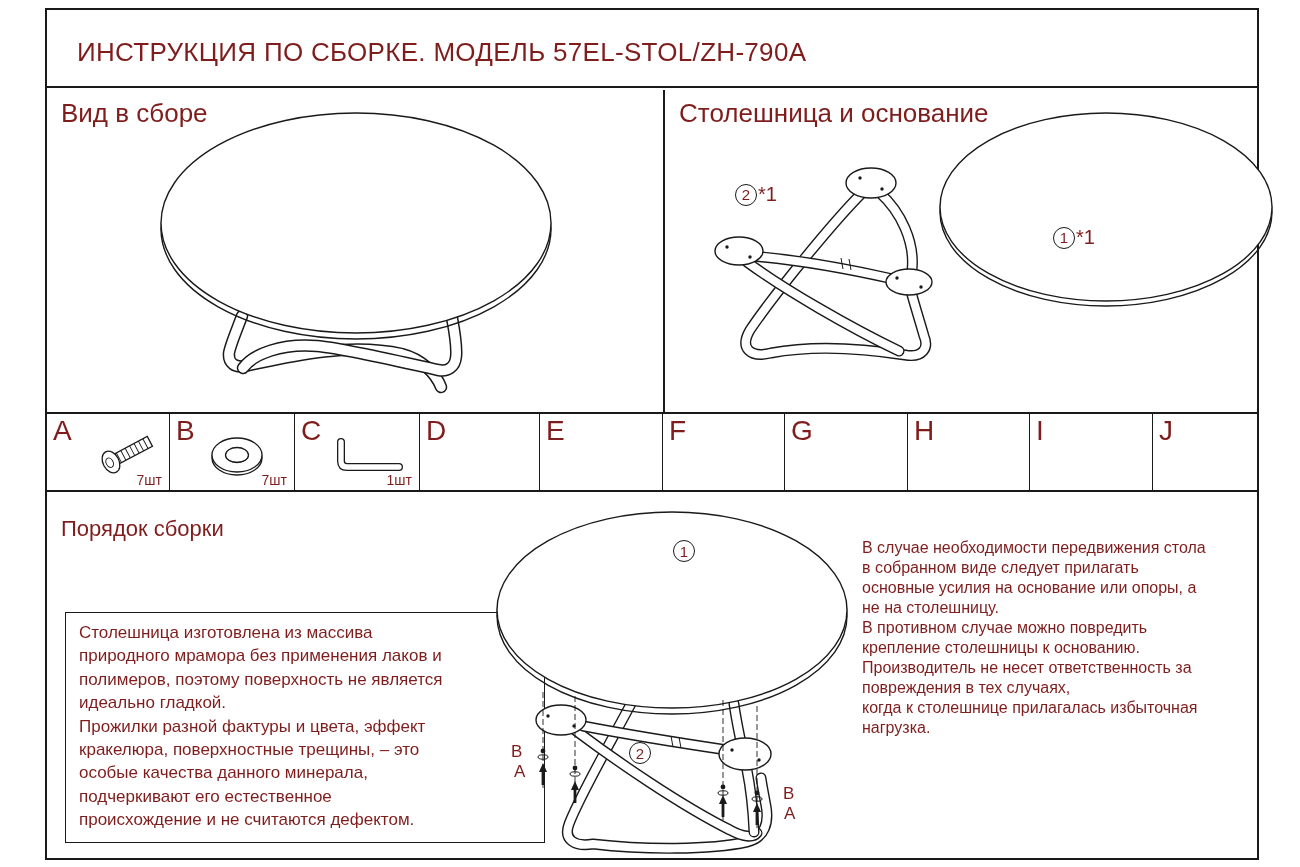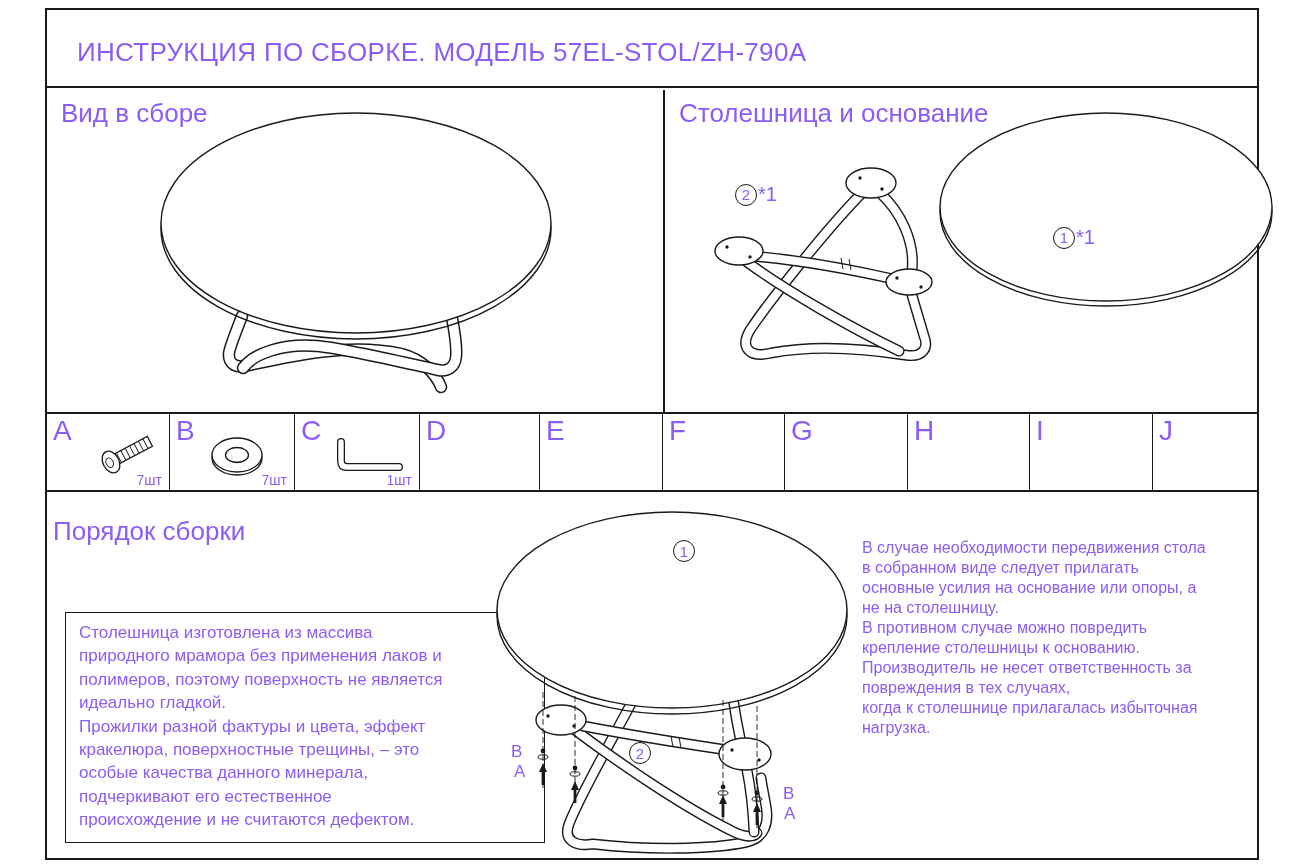--- a/index.html
+++ b/index.html
@@ -1,34 +1,34 @@
 <!DOCTYPE html>
 <html><head>
 <meta charset="utf-8">
 <style>
   html,body{margin:0;padding:0;background:#ffffff;}
   .page{position:relative;width:1300px;height:867px;background:#ffffff;
-        font-family:"Liberation Sans",sans-serif;color:#8b5cf6;overflow:hidden;}
+        font-family:"Liberation Sans",sans-serif;color:#7f1d1d;overflow:hidden;}
   .frame{position:absolute;left:45px;top:8px;width:1210px;height:848px;border:2px solid #1a1a1a;}
   .title-row{position:absolute;left:0;top:0;width:100%;height:78px;border-bottom:2px solid #1a1a1a;
              display:flex;align-items:center;box-sizing:border-box;}
   .doc-title{padding-left:30px;padding-top:8px;font-size:26px;letter-spacing:.3px;white-space:nowrap;}
   .panel{position:absolute;top:80px;height:322px;}
   .panel-left{left:0;width:616px;}
   .panel-right{left:616px;width:592px;border-left:2px solid #1a1a1a;padding-left:28px;}
   .panel-h{position:absolute;left:14px;top:8px;font-size:26px;white-space:nowrap;z-index:3;}
   .parts-row{position:absolute;left:0;top:402px;width:1210px;height:80px;box-sizing:border-box;
              border-top:2px solid #1a1a1a;border-bottom:2px solid #1a1a1a;display:flex;}
   .cell{position:relative;box-sizing:border-box;border-right:1.5px solid #1a1a1a;}
   .cell:last-child{border-right:none;}
   .cell .letter{position:absolute;left:6px;top:1px;font-size:28px;}
   .cell .qty{position:absolute;right:7px;bottom:2px;font-size:14px;}
   .cell svg{position:absolute;left:0;top:0;}
   .bottom{position:absolute;left:0;top:482px;width:1210px;height:366px;}
-  .bottom-h{position:absolute;left:6px;top:24px;font-size:26px;white-space:nowrap;}
+  .bottom-h{position:absolute;left:14px;top:24px;font-size:22px;white-space:nowrap;}
   .marble-box{position:absolute;left:18px;top:120px;width:480px;box-sizing:border-box;
               border:1.5px solid #1a1a1a;padding:8px 12px 10px 13px;font-size:17px;
               line-height:23.4px;white-space:pre-line;}
   .handling-note{position:absolute;left:815px;top:46px;width:400px;font-size:16px;
                  line-height:20px;white-space:pre-line;}
   .callout{position:absolute;display:flex;align-items:center;white-space:nowrap;z-index:4;}
   .circ{display:inline-flex;align-items:center;justify-content:center;width:22px;height:22px;
         border:1.4px solid #1a1a1a;border-radius:50%;box-sizing:border-box;font-size:15px;
         background:transparent;}
   .suffix{font-size:20px;margin-left:1px;}

